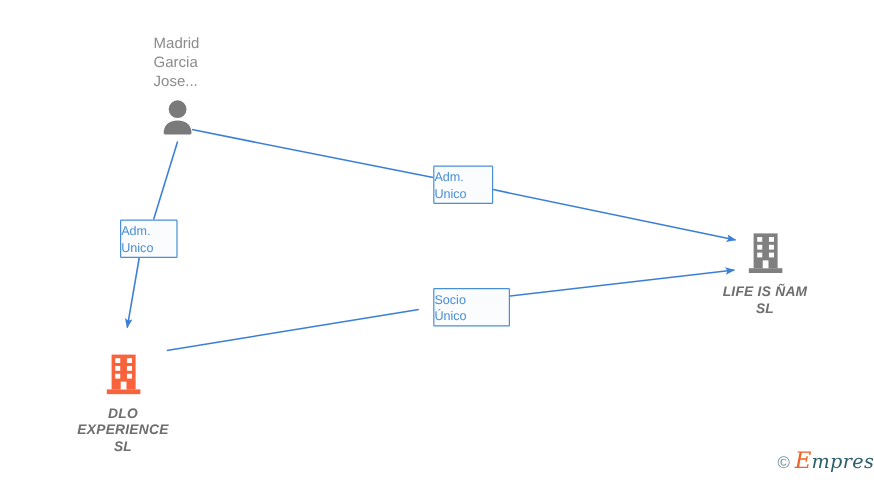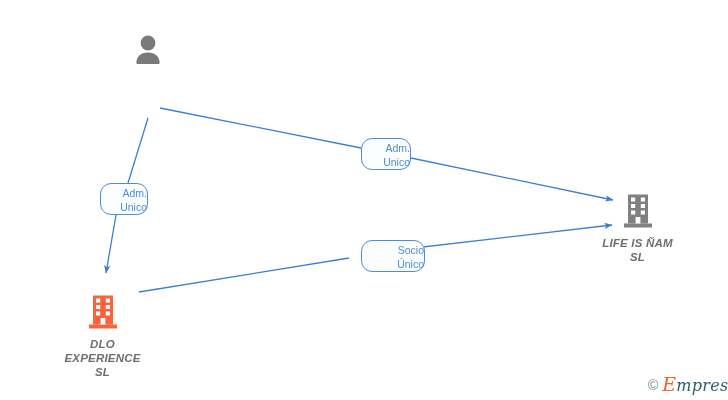--- a/index.html
+++ b/index.html
@@ -29,26 +29,26 @@
   #life-node{left:570px;top:194px;width:135px;text-align:center;}
   .company-caption{
     font-size:11.5px;line-height:14px;font-weight:bold;
     color:#6e6e6e;white-space:pre-line;margin-top:4px;letter-spacing:.2px;font-style:italic;
   }
 
   
   .rel-label{
     position:absolute;
     border:1.3px solid #4a8fd6;
-    border-radius:11px;
+    border-radius:1px;
     background:#fbfcfe;
     color:#4a8fd6;
     font-size:10.5px;
     line-height:14px;
-    text-align:right;
+    text-align:left;
     white-space:pre-line;
     padding:2px 0 3px 0;
     box-sizing:border-box;
   }
   #rel-adm-dlo{left:100px;top:183px;width:48px;height:32px;}
   #rel-adm-life{left:361px;top:138px;width:50px;height:32px;}
   #rel-socio-life{left:361px;top:240px;width:64px;height:32px;}
 
   
   #watermark{
@@ -76,20 +76,23 @@
     <line x1="411" y1="158" x2="613" y2="200" stroke="#3a7fd5" stroke-width="1.3" marker-end="url(#arrow)"></line>
 
     <line x1="148" y1="118" x2="128" y2="183" stroke="#3a7fd5" stroke-width="1.3"></line>
     <line x1="116" y1="215" x2="106" y2="273" stroke="#3a7fd5" stroke-width="1.3" marker-end="url(#arrow)"></line>
 
     <line x1="139" y1="292" x2="349" y2="258" stroke="#3a7fd5" stroke-width="1.3"></line>
     <line x1="397" y1="250" x2="612" y2="225" stroke="#3a7fd5" stroke-width="1.3" marker-end="url(#arrow)"></line>
   </svg>
 
   <div class="node" id="person-node">
+    <div class="person-caption">Madrid
+Garcia
+Jose...</div>
     <div class="person-icon">
       <svg width="36" height="32" viewBox="0 0 36 32">
         <circle cx="18" cy="9" r="7.4" fill="#7a7a7a"></circle>
         <path d="M18 18.5c-7.6 0-11.6 4.4-11.6 10.2 0 .8.5 1.3 1.3 1.3h20.6c.8 0 1.3-.5 1.3-1.3 0-5.8-4-10.2-11.6-10.2z" fill="#7a7a7a"></path>
       </svg>
     </div>
   </div>
 
   <div class="node" id="dlo-node">
     <div>

